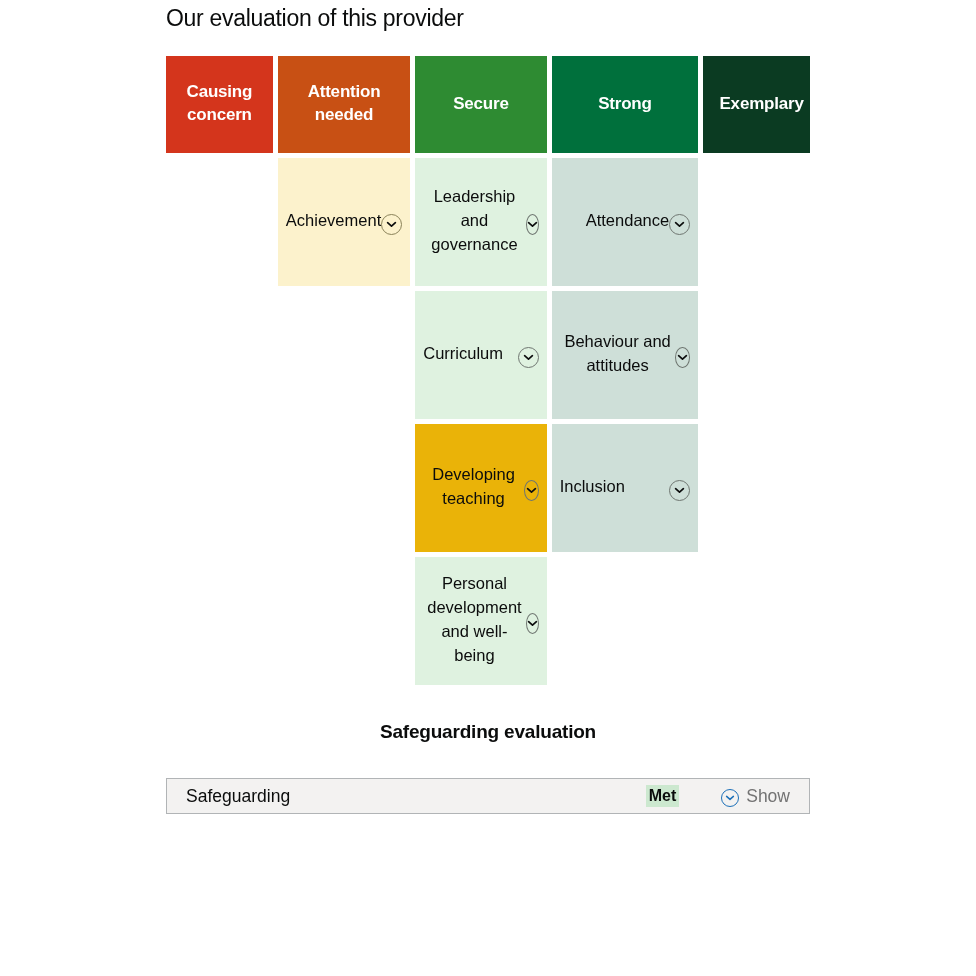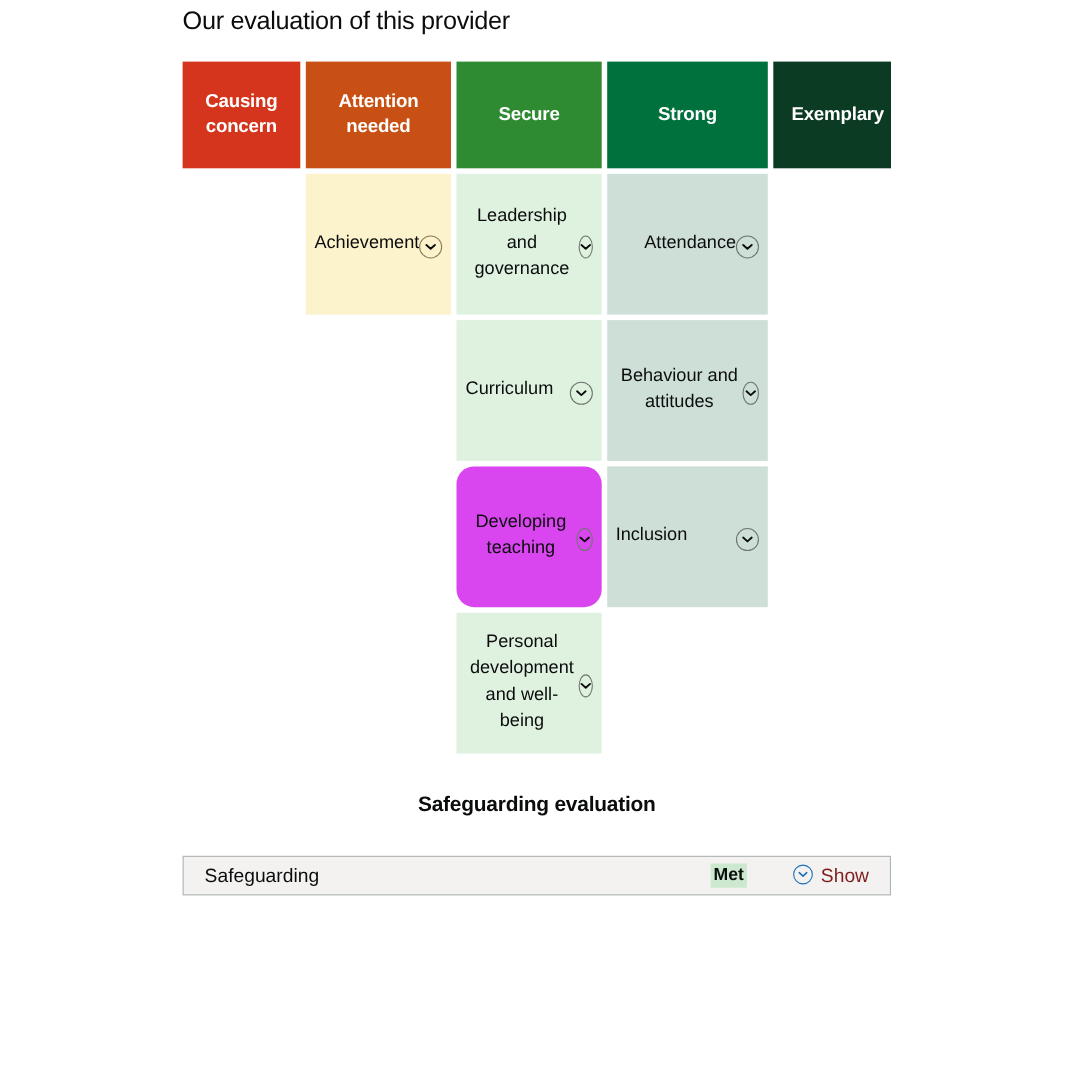--- a/index.html
+++ b/index.html
@@ -127,23 +127,23 @@
   .safeguard-outcome {
     font-size: 16px;
     font-weight: bold;
     color: #0b0c0c;
     background: #cce8cf;
     padding: 2px 3px;
     margin-right: 42px;
   }
   .show-link {
     display: flex;
-    align-items: flex-start;
+    align-items: flex-end;
     gap: 7px;
-    color: #7f1d1d;
+    color: #737373;
     font-size: 17.5px;
     text-decoration: none;
     cursor: pointer;
   }
   .show-chev {
     width: 18px;
     height: 18px;
     border-radius: 50%;
     border: 1px solid #1d70b8;
     display: flex;
@@ -213,21 +213,21 @@
       </div>
       <div class="cell col4" style="min-height: 128px; background-color: rgb(206, 223, 216); grid-area: 3 / 4;">
         <span class="label">Behaviour and attitudes</span>
         <span class="chev-btn" style="border-color: rgb(111, 118, 113);">
           <svg width="11" height="11" viewBox="0 0 11 11" aria-hidden="true">
               <path d="M1.6 3.7 L5.5 7.2 L9.4 3.7" fill="none" stroke="#0b0c0c" stroke-width="1.7" stroke-linecap="round" stroke-linejoin="round"></path>
             </svg>
         </span>
       </div>
 
-      <div class="cell col3" style="min-height: 128px; background-color: #d946ef; grid-area: 4 / 3; border-radius: 16px;">
+      <div class="cell col3" style="min-height: 128px; background-color: #eab308; grid-area: 4 / 3;">
         <span class="label">Developing teaching</span>
         <span class="chev-btn" style="border-color: rgb(111, 118, 113);">
           <svg width="11" height="11" viewBox="0 0 11 11" aria-hidden="true">
               <path d="M1.6 3.7 L5.5 7.2 L9.4 3.7" fill="none" stroke="#0b0c0c" stroke-width="1.7" stroke-linecap="round" stroke-linejoin="round"></path>
             </svg>
         </span>
       </div>
       <div class="cell col4" style="min-height: 128px; background-color: rgb(206, 223, 216); grid-area: 4 / 4;">
         <span class="label">Inclusion</span>
         <span class="chev-btn" style="border-color: rgb(111, 118, 113);">

